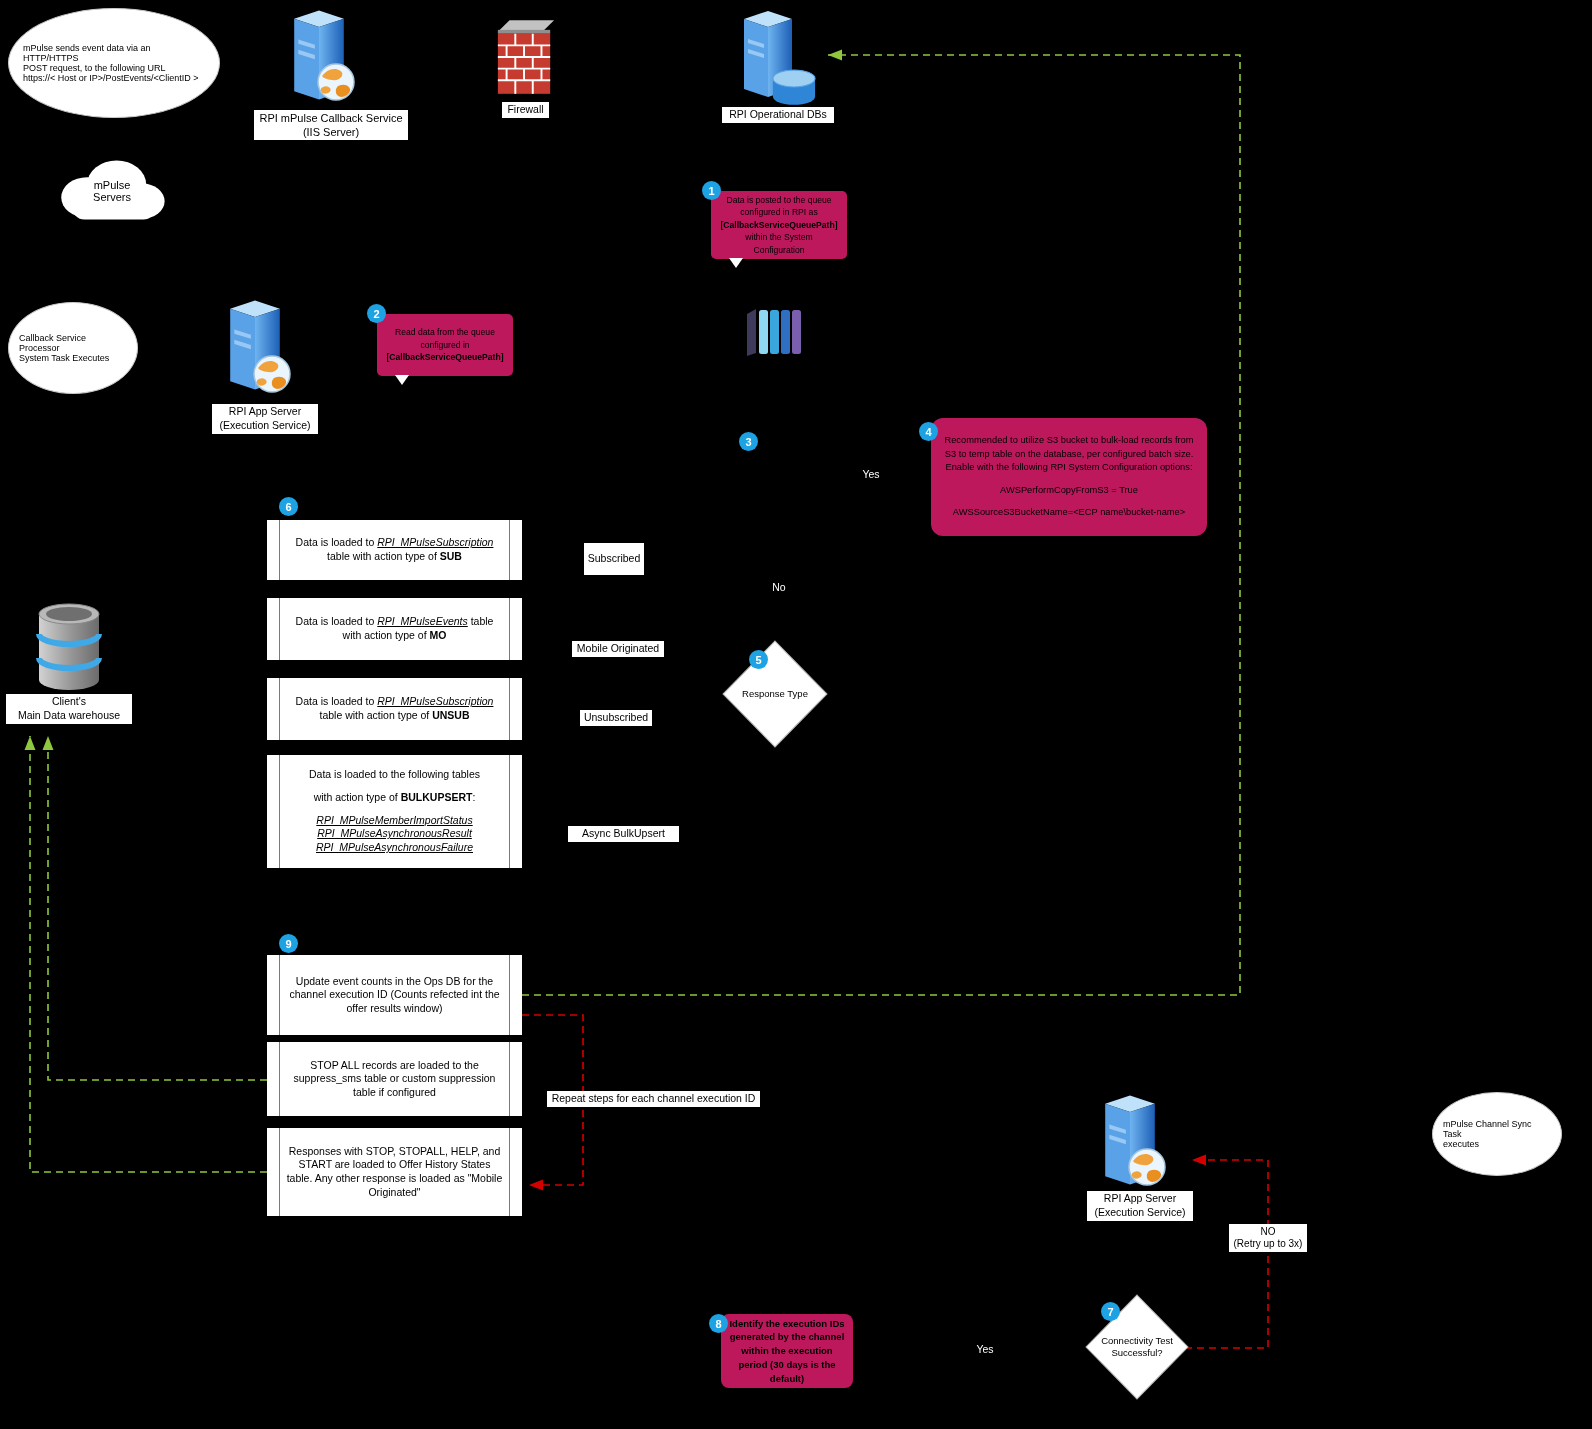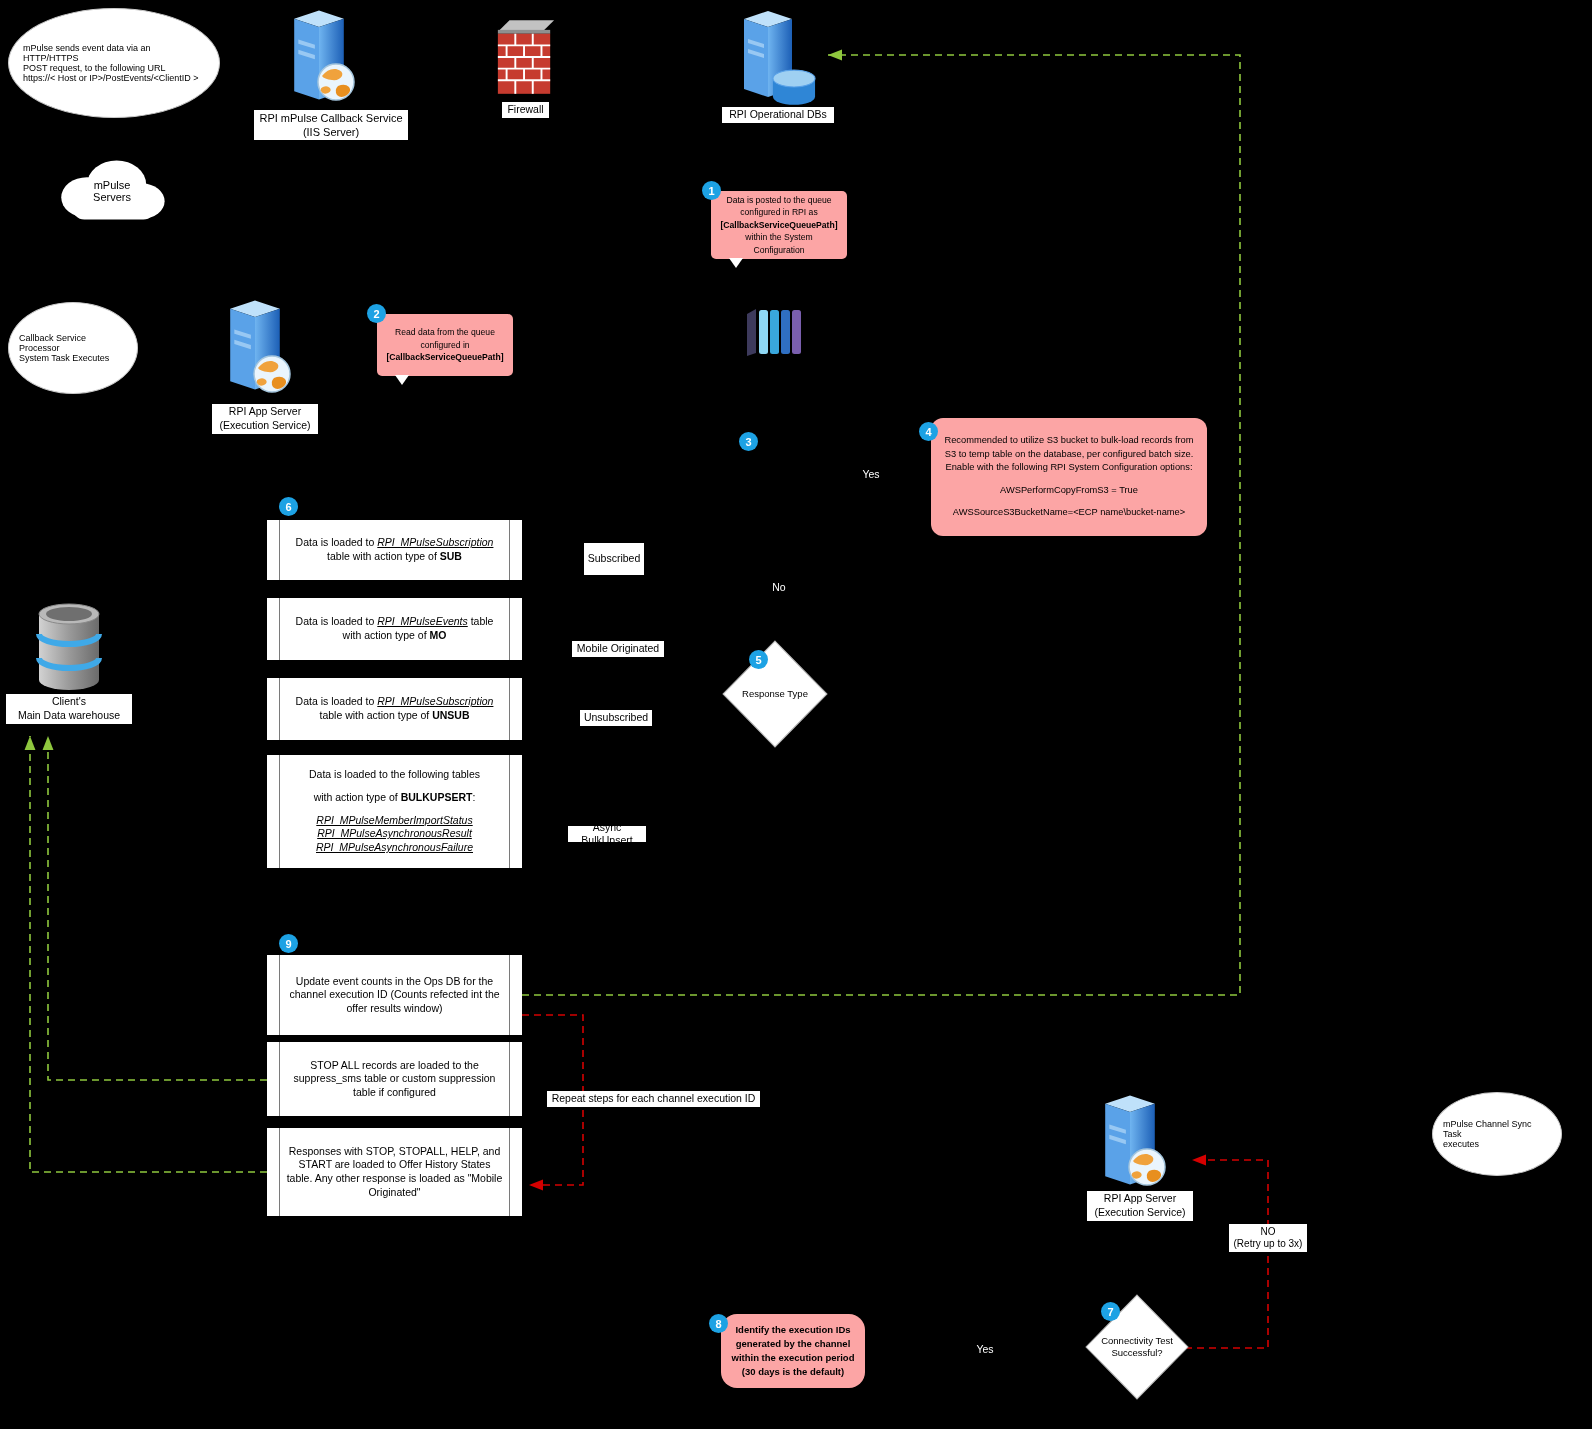--- a/index.html
+++ b/index.html
@@ -21,21 +21,21 @@
   .procbox { background:#fff; color:#000; display:flex; align-items:center; justify-content:center;
              text-align:center; font-size:10.5px; line-height:1.3; }
   .procbox::before, .procbox::after { content:""; position:absolute; top:0; bottom:0; width:0;
              border-left:1px solid #7a7a7a; }
   .procbox::before { left:12px; }
   .procbox::after  { right:12px; }
   .ptext { padding:2px 18px; }
   .badge { position:absolute; z-index:4; width:19px; height:19px; border-radius:50%;
            background:#1da2e4; color:#fff; font-weight:bold; font-size:11px;
            display:flex; align-items:center; justify-content:center; }
-  .callout { background:#fca5a5; color:#000; text-align:center; border-radius:5px;
+  .callout { background:#be185d; color:#000; text-align:center; border-radius:5px;
              font-size:8.6px; line-height:1.45; display:flex; align-items:center;
              justify-content:center; padding:6px 8px; }
   .callout .tail { position:absolute; left:18px; bottom:-9px; width:0; height:0;
              border-left:7px solid transparent; border-right:7px solid transparent;
              border-top:10px solid #fff; }
   .diamond { position:absolute; z-index:2; }
   .diamond .dtext { position:absolute; inset:0; display:flex; align-items:center;
              justify-content:center; text-align:center; font-size:9.5px; color:#000;
              padding:0 16px; line-height:1.3; }
   .b { font-weight:bold; }
@@ -249,21 +249,21 @@
 
   <div class="node procbox" style="left:267px;top:755px;width:255px;height:113px">
     <div class="ptext">
       <div>Data is loaded to the following tables</div>
       <div style="margin-top:9px"><span>with action type of </span><span class="b">BULKUPSERT</span><span>:</span></div>
       <div class="i ml" style="margin-top:9px">RPI_MPulseMemberImportStatus
 RPI_MPulseAsynchronousResult
 RPI_MPulseAsynchronousFailure</div>
     </div>
   </div>
-  <div class="node lbl" style="left:568px;top:826px;width:78px;height:16px">Async BulkUpsert</div>
+  <div class="node lbl" style="left:568px;top:826px;width:111px;height:16px">Async BulkUpsert</div>
 
   <div class="badge" style="left:749px;top:650px">5</div>
   <div class="diamond" style="left:722px;top:640px;width:106px;height:108px">
     <svg viewBox="0 0 100 100" preserveAspectRatio="none" width="100%" height="100%">
         <polygon points="50,1 99,50 50,99 1,50" fill="#fff" stroke="#b5b5b5"></polygon>
       </svg>
     <div class="dtext">Response Type</div>
   </div>
 
   <div class="node" style="left:33px;top:602px;width:74px;height:92px">
@@ -312,17 +312,17 @@
   <div class="badge" style="left:1101px;top:1302px">7</div>
   <div class="diamond" style="left:1085px;top:1294px;width:104px;height:106px">
     <svg viewBox="0 0 100 100" preserveAspectRatio="none" width="100%" height="100%">
         <polygon points="50,1 99,50 50,99 1,50" fill="#fff" stroke="#b5b5b5"></polygon>
       </svg>
     <div class="dtext">Connectivity Test Successful?</div>
   </div>
   <div class="node wlbl" style="left:970px;top:1343px;width:30px">Yes</div>
 
   <div class="badge" style="left:709px;top:1314px">8</div>
-  <div class="node callout b" style="left:721px;top:1314px;width:144px;height:74px;font-size:9.5px;border-radius:16px">
+  <div class="node callout b" style="left:721px;top:1314px;width:132px;height:74px;font-size:9.5px;border-radius:8px">
     <div>Identify the execution IDs generated by the channel within the execution period (30 days is the default)</div>
   </div>
 
 </div>
 
 </body></html>

